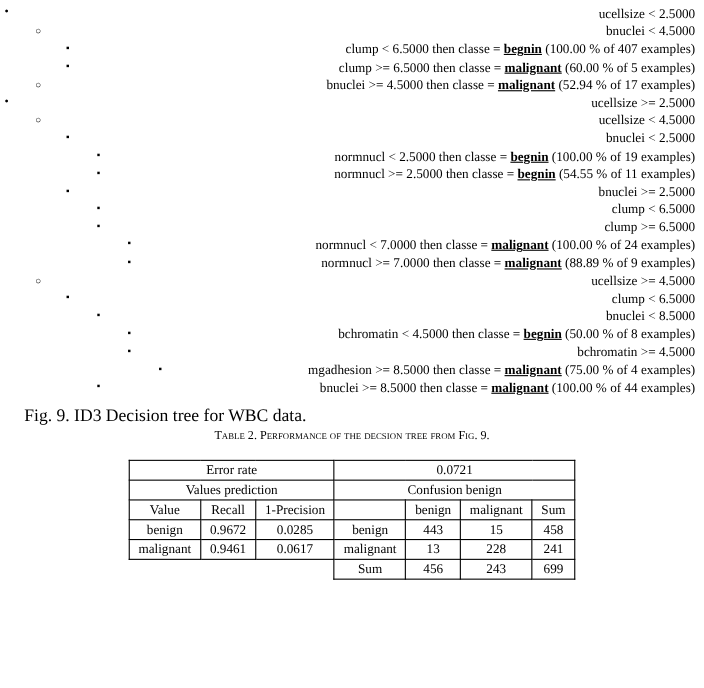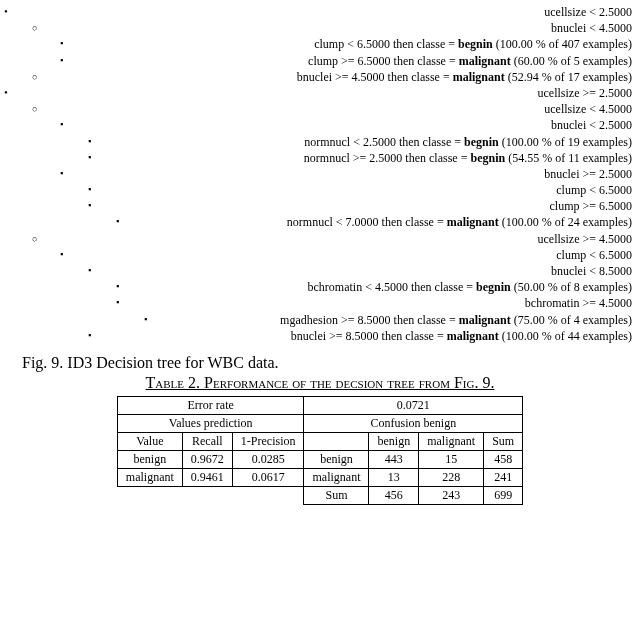--- a/index.html
+++ b/index.html
@@ -26,35 +26,34 @@
     line-height: 1.35;
   }
   li::before {
     position: absolute;
     left: -14px;
     top: 0;
   }
   li.disc::before { content: "\2022"; font-size: 11px; }
   li.circ::before { content: "\25CB"; font-size: 9px; top:2px;}
   li.sq::before   { content: "\25AA"; font-size: 9px; top:1px;}
-  .b { font-weight: bold; }
+  .b { font-weight: bold; text-decoration: underline; }
   .figcap {
     font-size: 16px;
     margin: 10px 0 2px 14px;
   }
   .tabletitle {
-    font-size: 16px;
+    font-size: 11px;
     font-variant: small-caps;
     text-align: center;
     margin-bottom: 2px;
-    text-decoration: underline;
   }
   table {
     border-collapse: collapse;
-    margin: 4px auto;
+    margin: 16px auto;
     font-size: 12px;
   }
   td, th {
     border: 1px solid #000;
     padding: 1px 8px;
     text-align: center;
     font-weight: normal;
   }
   td.noborder { border: none; }
 </style>
@@ -83,20 +82,21 @@
               <li class="sq"><span>normnucl &gt;= 2.5000 then classe = </span><span class="b">begnin</span><span> (54.55 % of 11 examples)</span></li>
             </ul>
           </li>
           <li class="sq"><span>bnuclei &gt;= 2.5000</span>
             <ul>
               <li class="sq"><span>clump &lt; 6.5000</span>
               </li>
               <li class="sq"><span>clump &gt;= 6.5000</span>
                 <ul>
                   <li class="sq"><span>normnucl &lt; 7.0000 then classe = </span><span class="b">malignant</span><span> (100.00 % of 24 examples)</span></li>
+                  <li class="sq"><span>normnucl &gt;= 7.0000 then classe = </span><span class="b">malignant</span><span> (88.89 % of 9 examples)</span></li>
                 </ul>
               </li>
             </ul>
           </li>
         </ul>
       </li>
       <li class="circ"><span>ucellsize &gt;= 4.5000</span>
         <ul>
           <li class="sq"><span>clump &lt; 6.5000</span>
             <ul>

